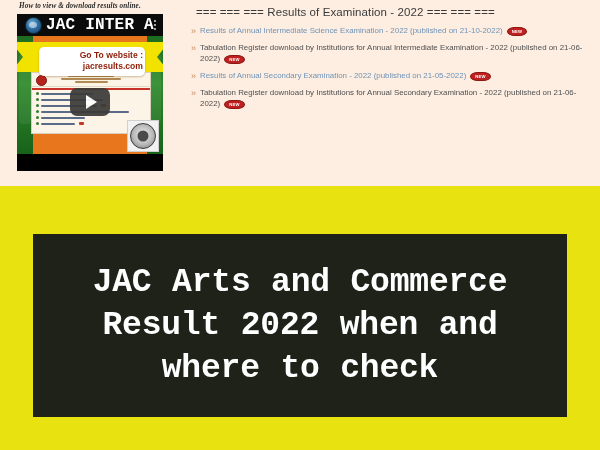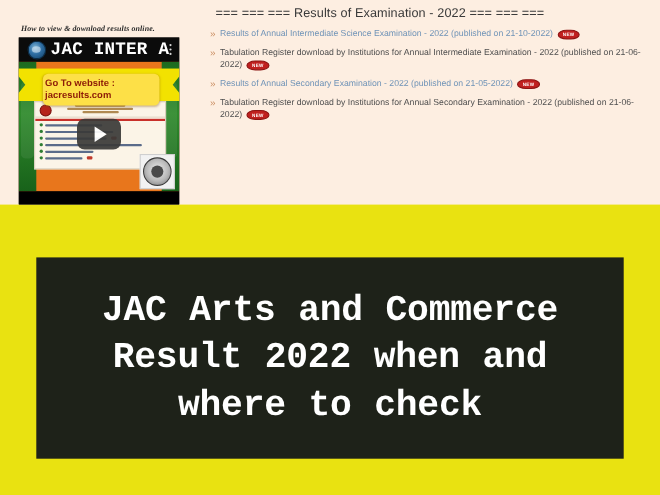--- a/index.html
+++ b/index.html
@@ -40,21 +40,21 @@
     height: 175px;
   }
   .video-caption {
     font-family: "Liberation Serif", serif;
     font-style: italic;
     font-weight: bold;
     font-size: 7.2px;
     color: #2b2b2b;
     letter-spacing: .1px;
     padding-left: 2px;
-    padding-top: 21px;
+    padding-top: 1px;
     line-height: 10px;
     white-space: nowrap;
   }
   .video-box {
     position: relative;
     margin-top: 3px;
     width: 146px;
     height: 157px;
     background: #000;
     overflow: hidden;
@@ -126,24 +126,24 @@
     left: -6px; top: 6px;
     width: 158px; height: 30px;
     background: #f2e200;
     z-index: 2;
     clip-path: polygon(0 0, 12px 50%, 0 100%, 100% 100%, calc(100% - 12px) 50%, 100% 0);
   }
   .ribbon-note {
     position: absolute;
     left: 22px; top: 11px;
     width: 102px;
-    background: #fde047;
+    background: #ffffff;
     border-radius: 5px;
     padding: 3px 2px 4px 2px;
-    text-align: left;
+    text-align: right;
     z-index: 3;
     box-shadow: 0 1px 2px rgba(120,70,0,.35);
   }
   .ribbon-note div {
     color: #8d1b07;
     font-weight: bold;
     font-size: 8.6px;
     line-height: 11px;
     white-space: nowrap;
   }

